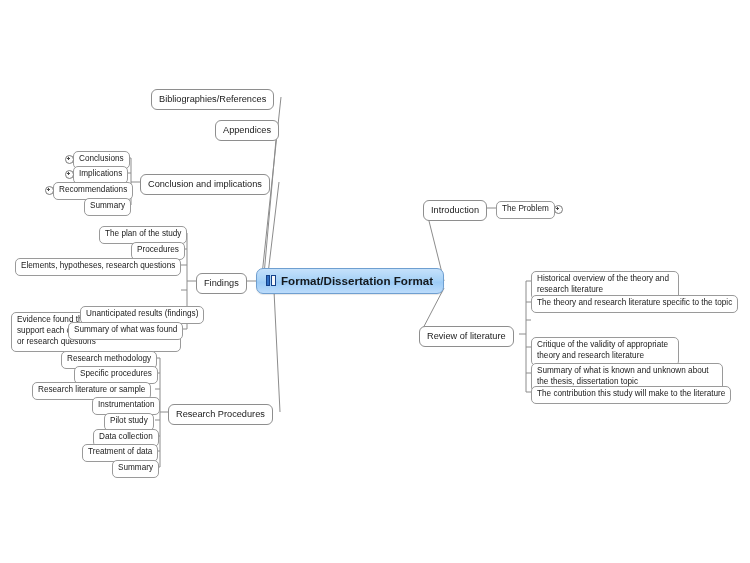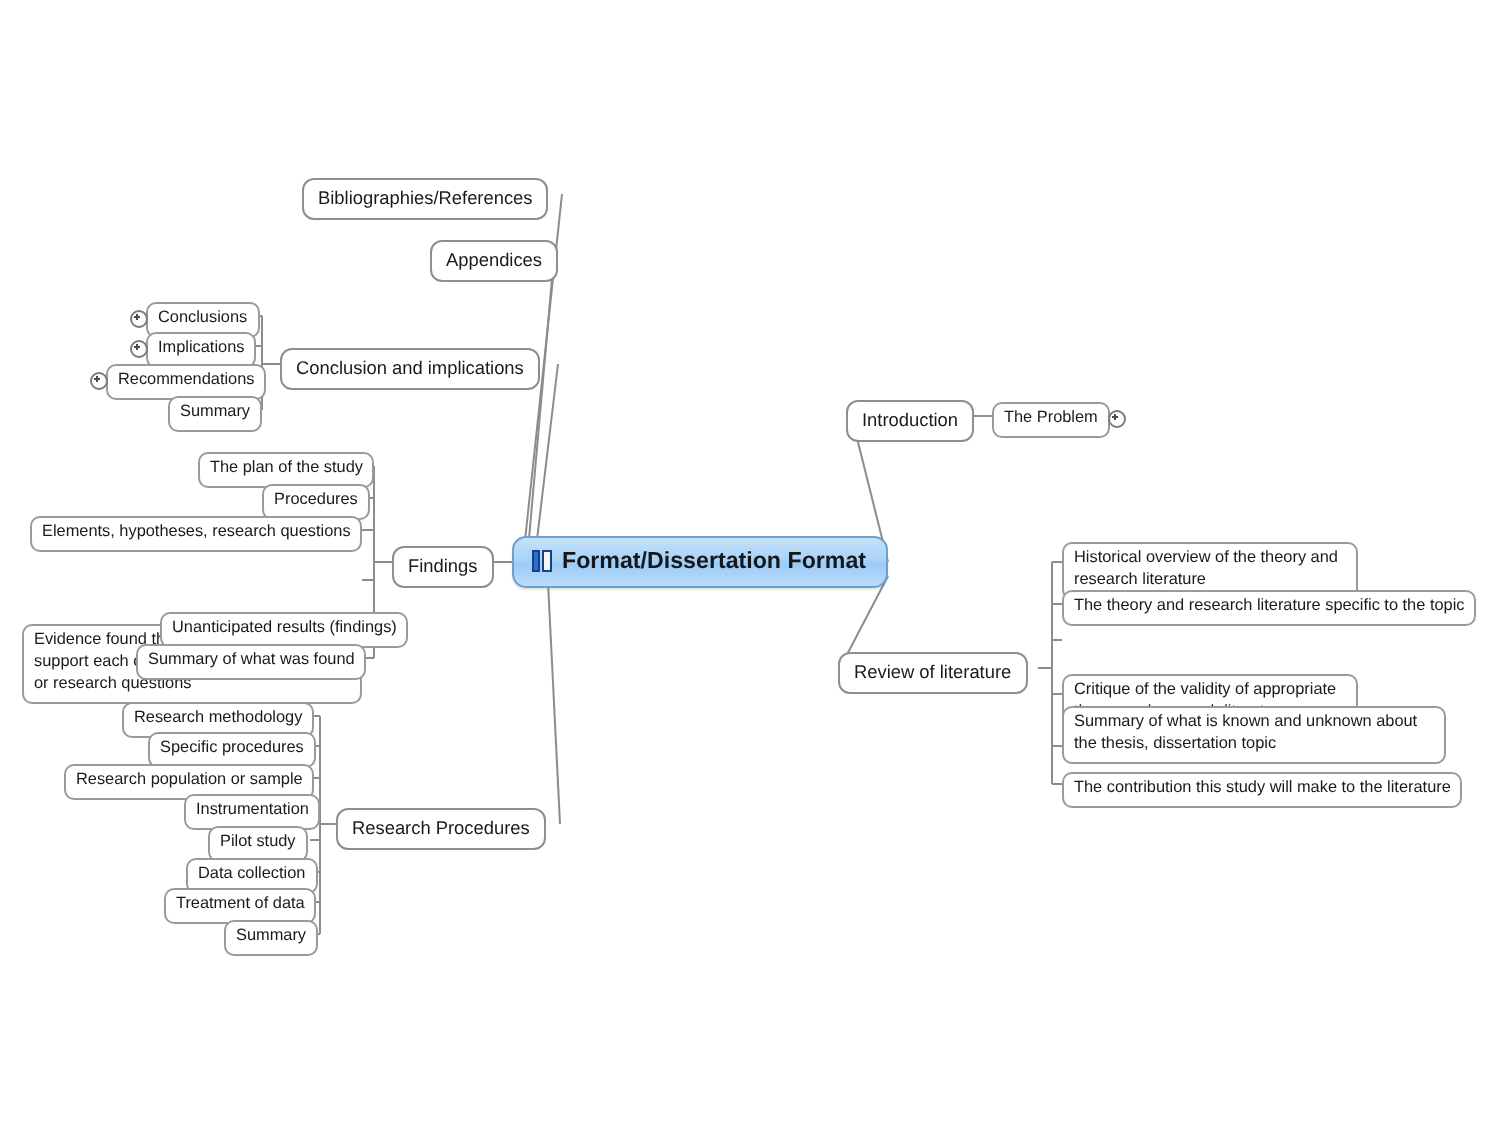--- a/index.html
+++ b/index.html
@@ -214,21 +214,21 @@
   <div class="node" style="left:80px; top:306px;">Unanticipated results (findings)</div>
 
   <div class="node" style="left:68px; top:322px;">Summary of what was found</div>
 
   <div class="node lvl1" style="left:168px; top:404px;">Research Procedures</div>
 
   <div class="node" style="left:61px; top:351px;">Research methodology</div>
 
   <div class="node" style="left:74px; top:366px;">Specific procedures</div>
 
-  <div class="node" style="left:32px; top:382px;">Research population or sample</div>
+  <div class="node" style="left:32px; top:382px;">Research literature or sample</div>
 
   <div class="node" style="left:92px; top:397px;">Instrumentation</div>
 
   <div class="node" style="left:104px; top:413px;">Pilot study</div>
 
   <div class="node" style="left:93px; top:429px;">Data collection</div>
 
   <div class="node" style="left:82px; top:444px;">Treatment of data</div>
 
   <div class="node" style="left:112px; top:460px;">Summary</div>
@@ -240,17 +240,17 @@
 
   <div class="node lvl1" style="left:419px; top:326px;">Review of literature</div>
 
   <div class="node wrap" style="left:531px; top:271px; width:148px;">Historical overview of the theory and research literature</div>
 
   <div class="node" style="left:531px; top:295px;">The theory and research literature specific to the topic</div>
 
 
   <div class="node wrap" style="left:531px; top:337px; width:148px;">Critique of the validity of appropriate theory and research literature</div>
 
-  <div class="node wrap" style="left:531px; top:353px; width:192px;">Summary of what is known and unknown about the thesis, dissertation topic</div>
+  <div class="node wrap" style="left:531px; top:363px; width:192px;">Summary of what is known and unknown about the thesis, dissertation topic</div>
 
   <div class="node" style="left:531px; top:386px;">The contribution this study will make to the literature</div>
 
 </div>
 
 </body></html>

